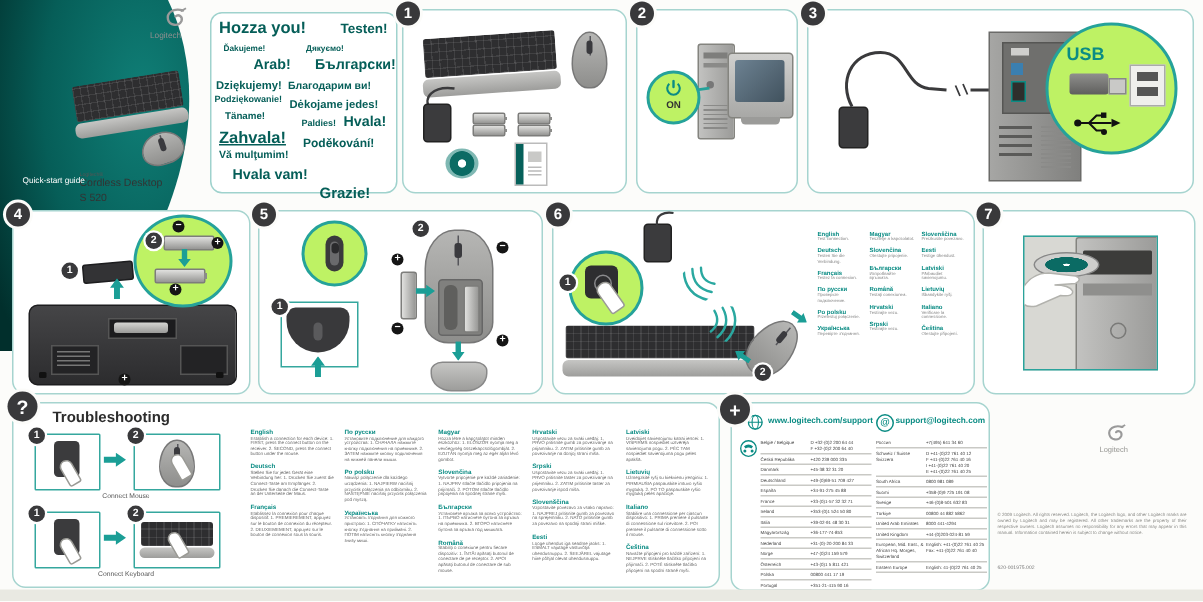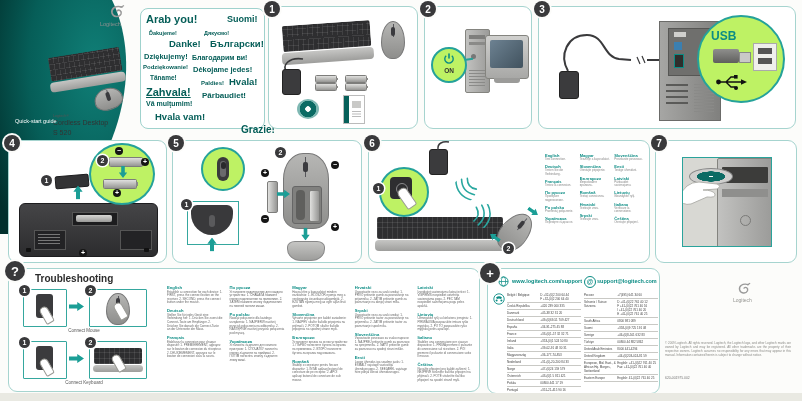--- a/index.html
+++ b/index.html
@@ -54,21 +54,21 @@
   .tw:nth-of-type(8){left:51px;top:45px;font-size:7px;}
   .tw:nth-of-type(9){left:2px;top:55px;font-size:6px;}
   .tw:nth-of-type(10){left:52px;top:56px;font-size:7.5px;}
   .tw:nth-of-type(11){left:9px;top:65px;font-size:6.5px;}
   .tw:nth-of-type(12){left:60px;top:71px;font-size:6px;}
   .tw:nth-of-type(13){left:88px;top:67px;font-size:9.5px;}
   .tw:nth-of-type(14){left:5px;top:77px;font-size:11px;text-decoration:underline;}
   .tw:nth-of-type(15){left:61px;top:82px;font-size:8px;}
   .tw:nth-of-type(16){left:5px;top:91px;font-size:7px;}
   .tw:nth-of-type(17){left:14px;top:102px;font-size:9.5px;}
-  .tw:nth-of-type(18){left:72px;top:115px;font-size:10px;margin-left:28px;}
+  .tw:nth-of-type(18){left:72px;top:115px;font-size:10px;}
 
   
   #lang-list{position:absolute;left:176px;top:12px;width:100px;height:104px;
       column-count:3;column-gap:4px;}
   .lang{break-inside:avoid;}
   .lang-name{font-size:4px;font-weight:bold;color:#0b8c84;}
   .lang-note{font-size:2.9px;color:#888;line-height:1.15;margin-bottom:3px;}
 
   
   #tsb-title{position:absolute;left:26px;top:4px;font-size:10px;font-weight:bold;color:#2c2c2c;}
@@ -126,35 +126,35 @@
     <div class="kb-palm" style="width:76px;height:10px;margin:1px 0 0 -2px;"></div>
   </div>
   <div class="mouse" style="left:94px;top:88px;width:27px;height:20px;transform:rotate(-18deg);"></div>
 
   <div class="abs" style="left:53px;top:114px;font-size:3.5px;color:#555;">Logitech®</div>
   <div class="abs" style="left:53px;top:119px;font-size:7px;color:#333;">Cordless Desktop</div>
   <div class="abs" style="left:53px;top:129px;font-size:7px;color:#333;">S 520</div>
 
   <div id="thanks-box">
 
-  <span class="tw">Arab you!</span>
-      <span class="tw">Suomi!</span>
+  <span class="tw">Hozza you!</span>
+      <span class="tw">Testen!</span>
       <span class="tw">Ďakujeme!</span>
       <span class="tw">Дякуємо!</span>
-      <span class="tw">Danke!</span>
+      <span class="tw">Arab!</span>
       <span class="tw">Български!</span>
       <span class="tw">Dziękujemy!</span>
       <span class="tw">Благодарим ви!</span>
       <span class="tw">Podziękowanie!</span>
       <span class="tw">Dėkojame jedes!</span>
       <span class="tw">Täname!</span>
       <span class="tw">Paldies!</span>
       <span class="tw">Hvala!</span>
       <span class="tw">Zahvala!</span>
-      <span class="tw">Pārbaudiet!</span>
+      <span class="tw">Poděkování!</span>
       <span class="tw">Vă mulţumim!</span>
       <span class="tw">Hvala vam!</span>
       <span class="tw">Grazie!</span>
     </div>
 
   <div class="panel" style="left:268px;top:6px;width:148px;height:121px;">
     <div class="badge" style="left:-5px;top:-6px;">1</div>
     <div class="abs" style="left:14px;top:16px;transform:rotate(-4deg);">
       <div class="kb-keys" style="width:88px;height:26px;"></div>
       <div class="kb-palm" style="width:92px;height:12px;margin:1px 0 0 -2px;"></div>

